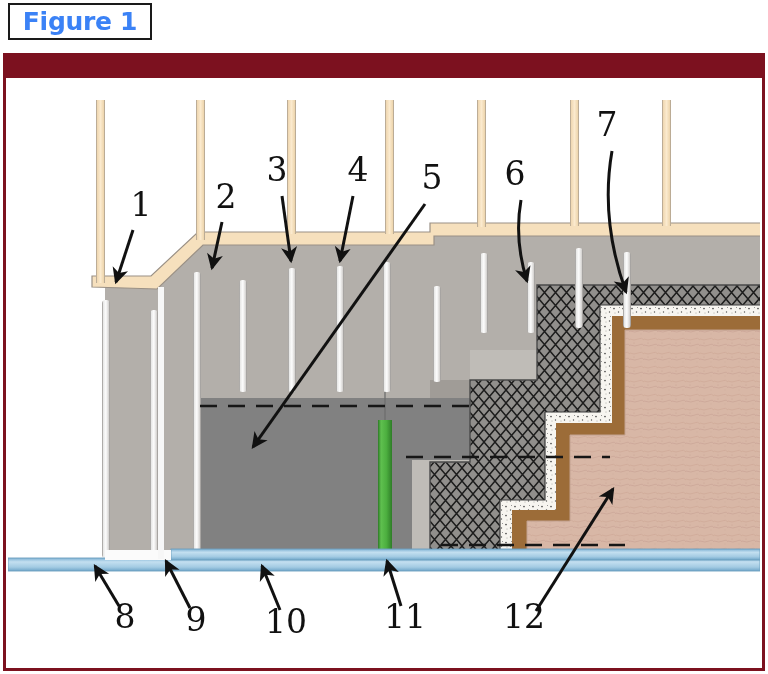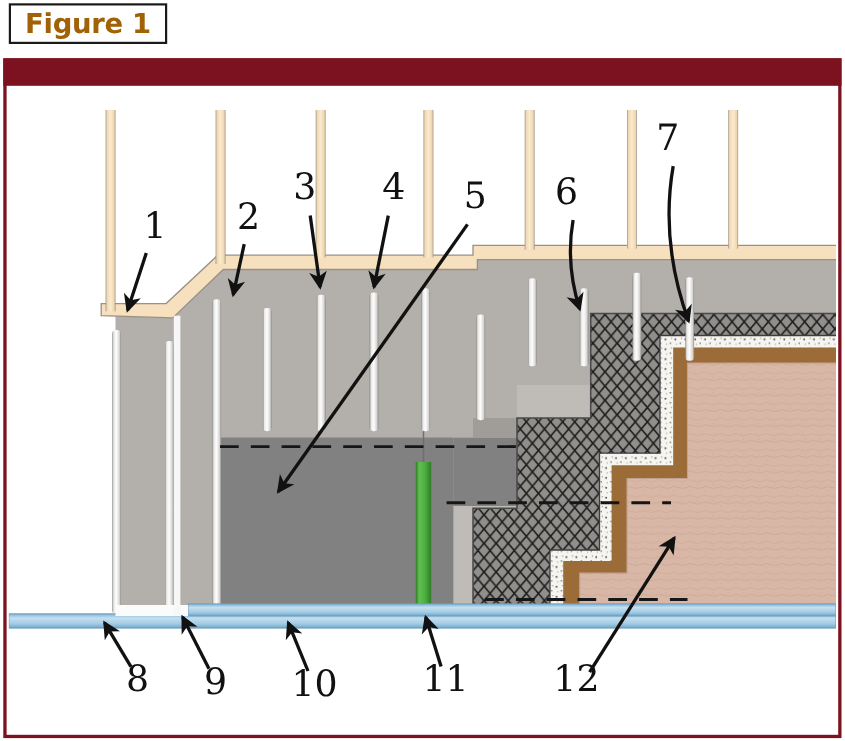--- a/index.html
+++ b/index.html
@@ -2,21 +2,21 @@
 <html><head>
 <meta charset="utf-8">
 <style>
   html,body{margin:0;padding:0;background:#ffffff;}
   body{width:768px;height:674px;font-family:"Liberation Sans",sans-serif;overflow:hidden;}
   .page{position:relative;width:768px;height:674px;box-sizing:border-box;}
   .fig-box{position:absolute;left:8px;top:3px;width:140px;height:33px;
            border:2px solid #1a1a1a;background:#ffffff;z-index:40;
            display:flex;align-items:center;justify-content:center;}
   .fig-box span{font-family:"DejaVu Sans",sans-serif;font-weight:bold;
-                font-size:25px;color:#a16207;letter-spacing:-0.3px;line-height:1;}
+                font-size:25px;color:#3b82f6;letter-spacing:-0.3px;line-height:1;}
   .banner{position:absolute;left:3px;top:53px;width:762px;height:25px;
           background:#7c111f;z-index:10;}
   .frame{position:absolute;left:3px;top:53px;width:762px;height:618px;
          border:3px solid #7c111f;box-sizing:border-box;background:#ffffff;z-index:5;}
   .canvas{position:absolute;left:0;top:0;width:768px;height:674px;z-index:20;}
   .lbl{font-family:"DejaVu Serif",serif;font-size:33px;fill:#111111;font-weight:400;}
 </style>
 </head>
 <body>
 

